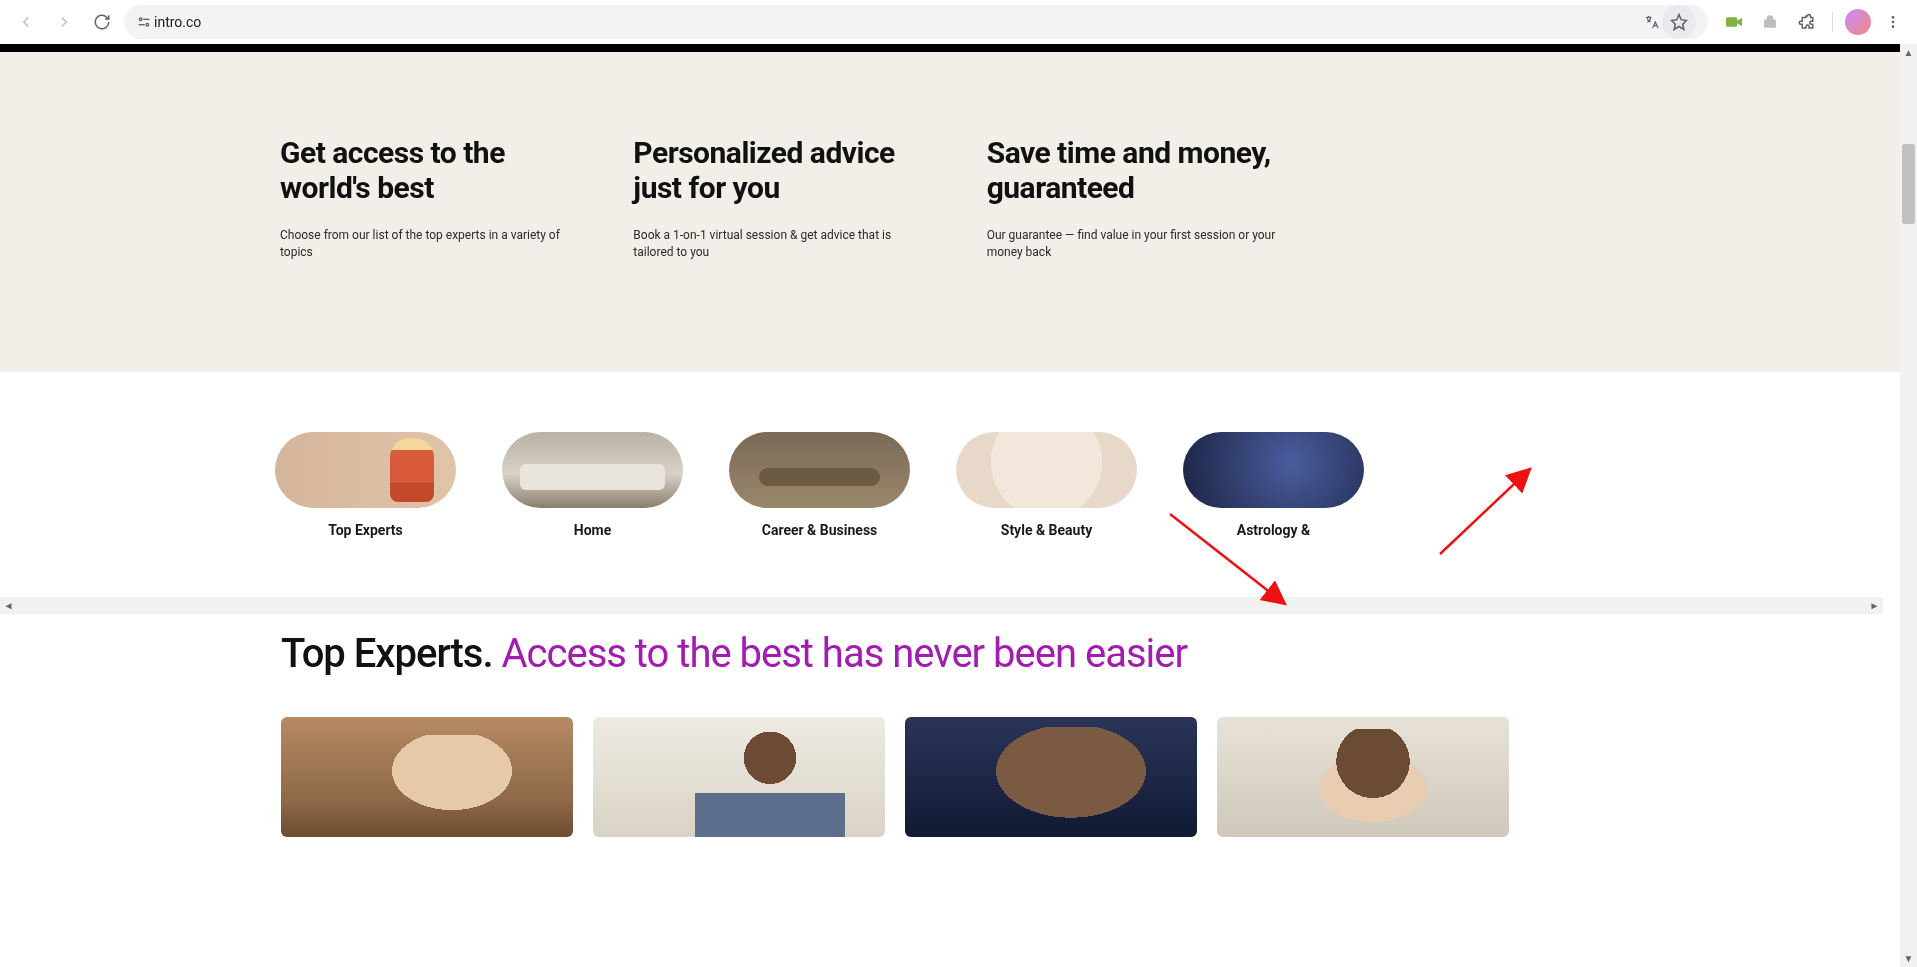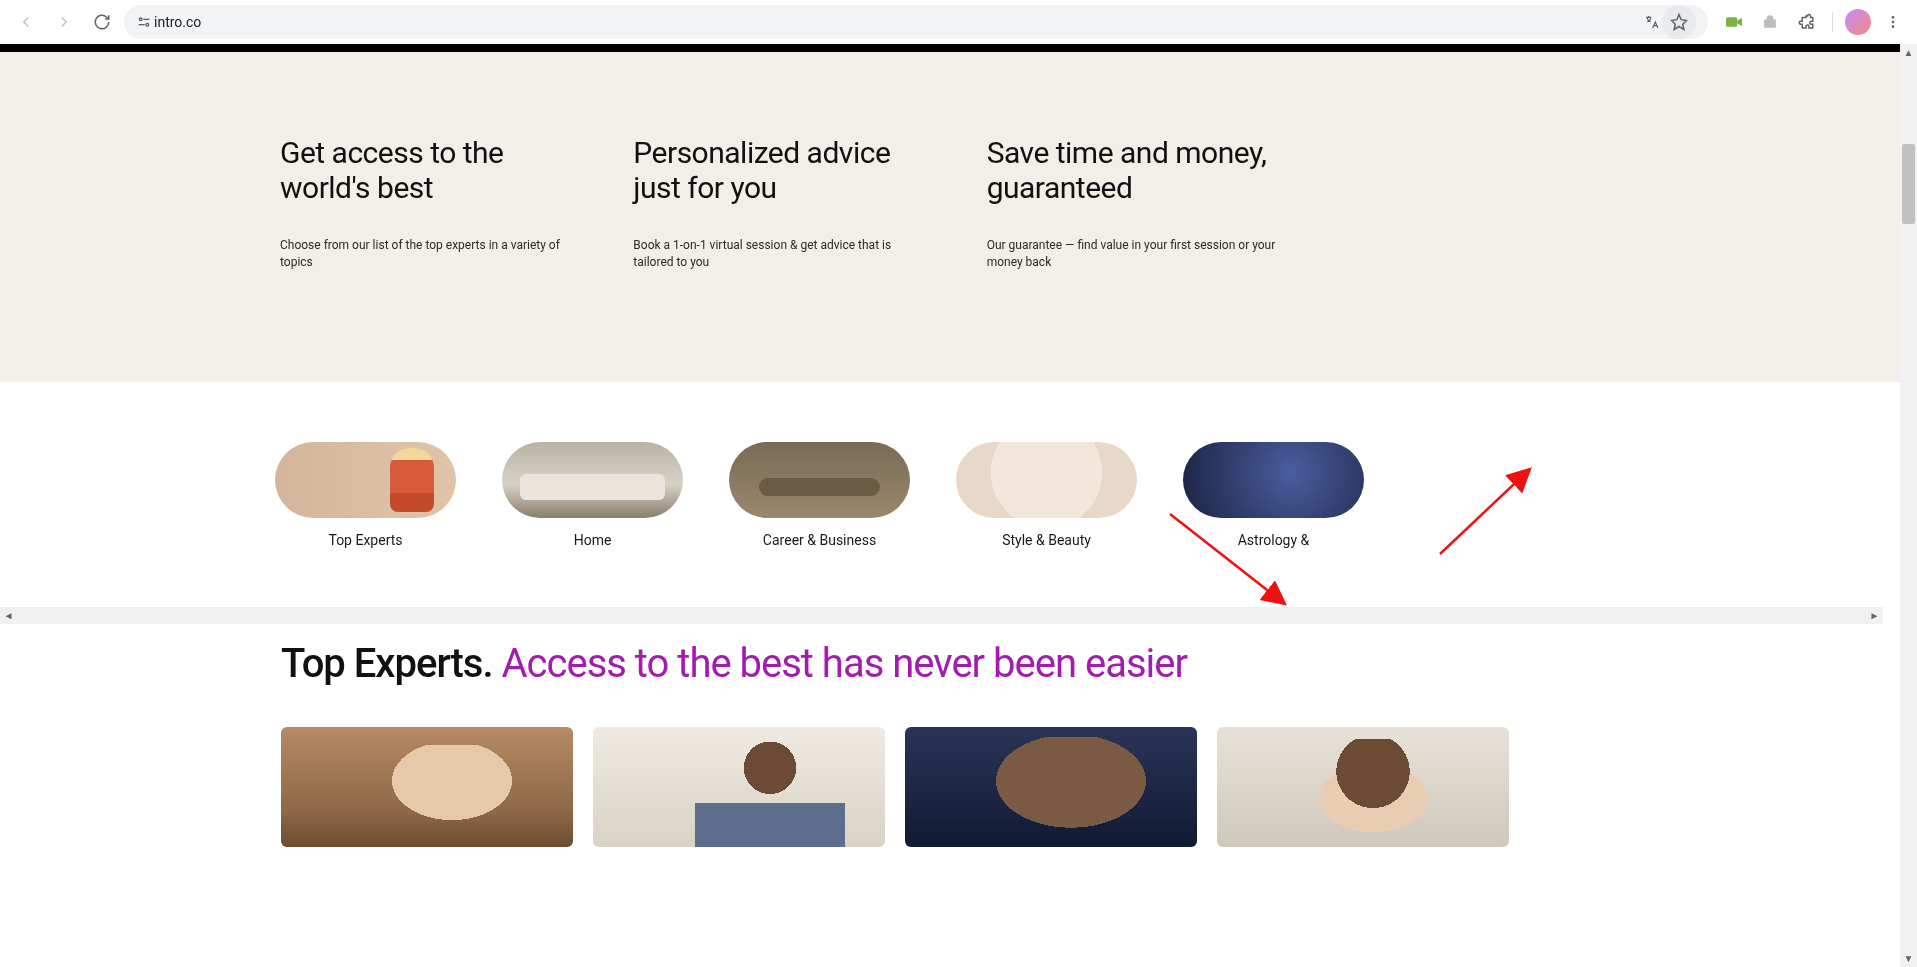--- a/index.html
+++ b/index.html
@@ -86,25 +86,25 @@
 }
 .features-inner {
   width: 1000px;
   margin-left: 280px;
   display: flex;
   gap: 60px;
 }
 .feature { flex:1; }
 .feature h2 {
   font-size: 30px;
-  font-weight: 400;
+  font-weight: 700;
   color: #111;
   line-height: 1.15;
   letter-spacing: -0.5px;
-  margin-bottom: 32px;
+  margin-bottom: 22px;
 }
 .feature p {
   font-size: 12px;
   color: #2b2b2b;
   line-height: 1.45;
   max-width: 300px;
 }
 
 
 .carousel-frame {
@@ -134,21 +134,21 @@
   cursor: pointer;
 }
 .cat-pill {
   width: 181px; height: 76px;
   border-radius: 38px;
   overflow: hidden;
   margin-bottom: 14px;
 }
 .cat-label {
   font-size: 14px;
-  font-weight: 400;
+  font-weight: 700;
   color: #1a1a1a;
 }
 
 .bg-top { background: linear-gradient(90deg,#d4b59c,#e0c4a8); position:relative;}
 .bg-top::after{content:"";position:absolute;right:22px;top:6px;width:44px;height:64px;background:linear-gradient(180deg,#f4d89a 18%,#d85a3a 18% 70%,#c24a2a 70%);border-radius:20px 20px 8px 8px;}
 .bg-home { background: linear-gradient(180deg,#b9b2a5 0%,#d8d2c6 55%,#8a7e6e 100%); position:relative;}
 .bg-home::after{content:"";position:absolute;left:18px;right:18px;bottom:18px;height:26px;background:#e9e5dd;border-radius:6px;}
 .bg-career { background: linear-gradient(180deg,#7a6a56,#9a876c); position:relative;}
 .bg-career::after{content:"";position:absolute;left:30px;right:30px;top:36px;height:18px;background:#6b5a44;border-radius:10px;}
 .bg-style { background: radial-gradient(circle at 50% 40%,#f3e7db 0 55%,#e7d8c9 55%);}

